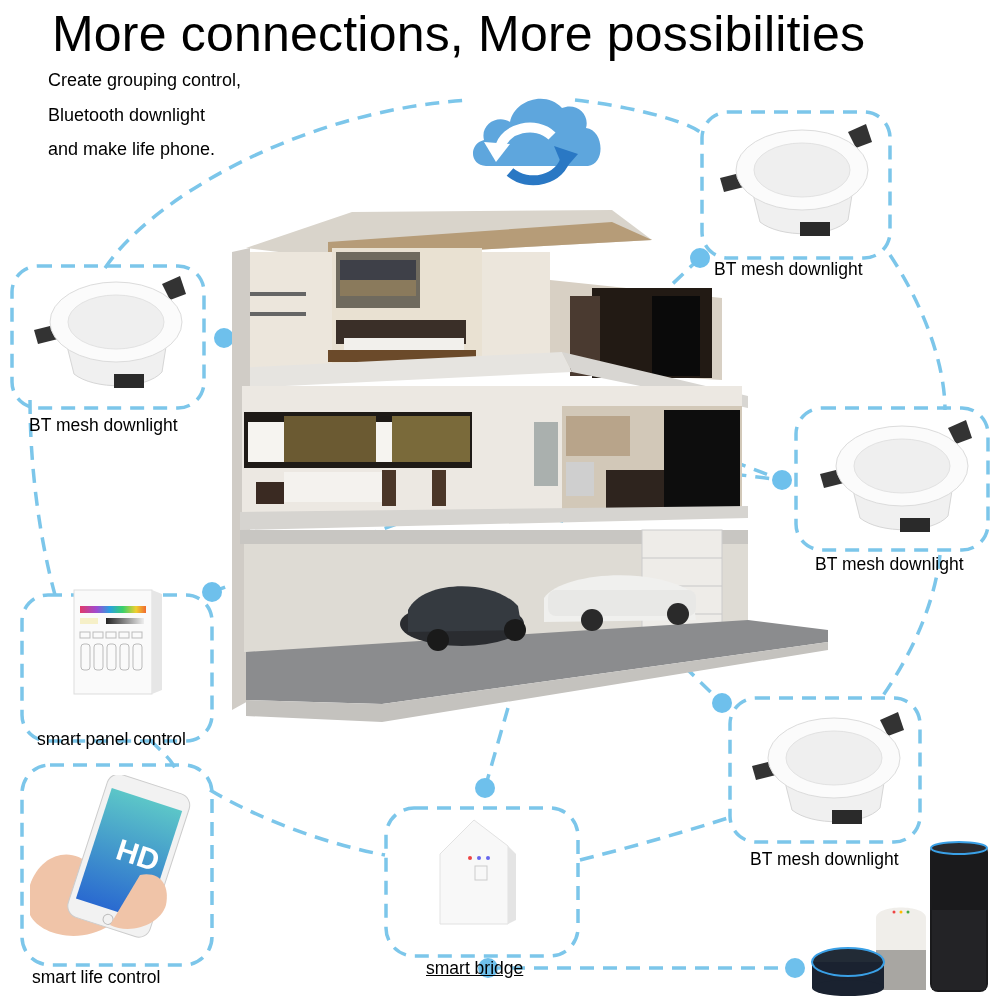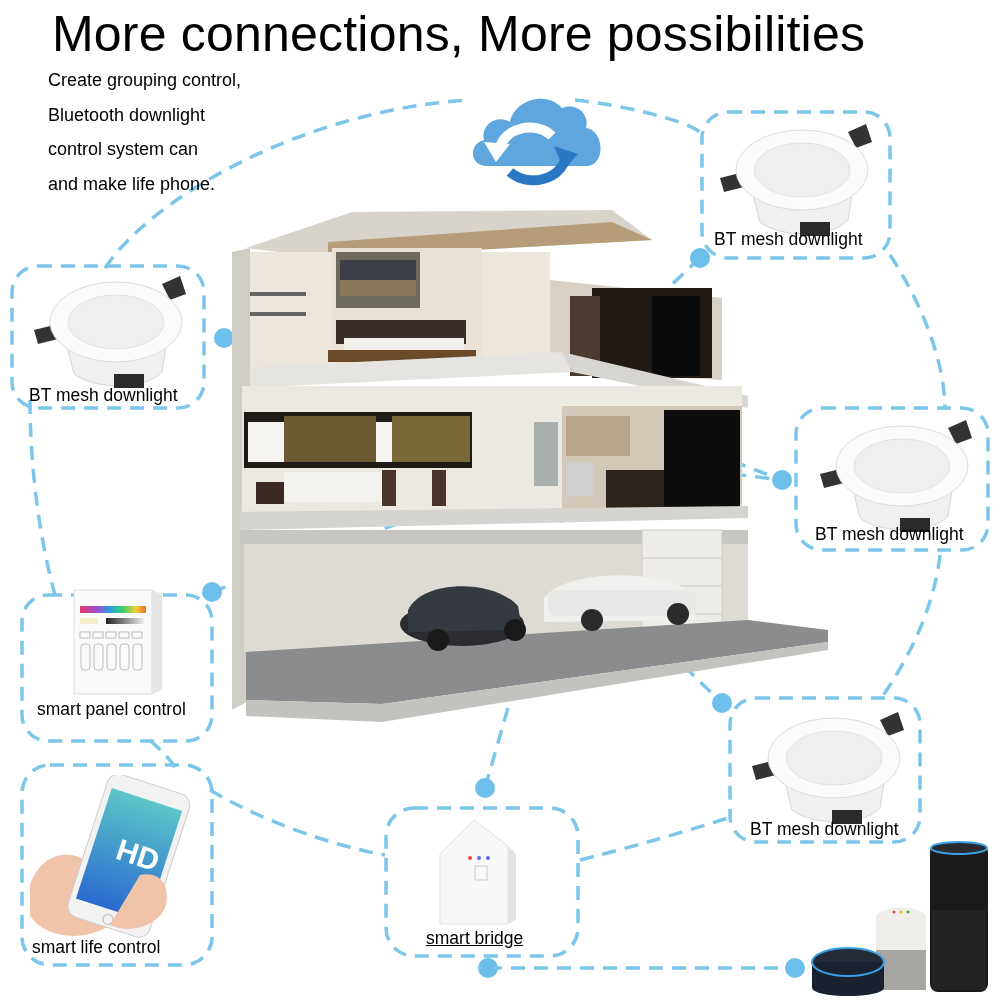--- a/index.html
+++ b/index.html
@@ -2,21 +2,21 @@
 <html><head>
 <meta charset="utf-8">
 <style>
   html,body{margin:0;padding:0;background:#fff;}
   body{width:1000px;height:1000px;position:relative;overflow:hidden;font-family:"Liberation Sans","DejaVu Sans",sans-serif;color:#000;}
   .title{position:absolute;left:52px;top:4px;font-size:50px;line-height:60px;white-space:nowrap;letter-spacing:0.2px;}
   .desc{position:absolute;left:48px;top:63px;font-size:18px;line-height:34.6px;}
   .desc div{white-space:nowrap;}
   svg.lines{position:absolute;left:0;top:0;width:1000px;height:1000px;}
   .card{position:absolute;}
-  .label{position:absolute;font-size:17.5px;white-space:nowrap;text-align:center;}
+  .label{position:absolute;font-size:17.5px;white-space:nowrap;text-align:center;margin-top:30px;}
   .dl{position:absolute;}
   .house{position:absolute;}
 </style>
 </head>
 <body>
 
 <svg class="lines" viewBox="0 0 1000 1000">
   <g fill="none" stroke="#7cc6ea" stroke-width="3.5" stroke-dasharray="14 9" stroke-linecap="butt">
 
     <path d="M105 268 C 150 200, 300 110, 470 100"></path>
@@ -62,21 +62,20 @@
     <circle cx="532" cy="474" r="5"></circle>
     <circle cx="565" cy="509" r="5"></circle>
     <circle cx="585" cy="570" r="5"></circle>
   </g>
 </svg>
 
 <div class="title">More connections, More possibilities</div>
 <div class="desc">
   <div>Create grouping control,</div>
   <div>Bluetooth downlight</div>
-  <div>control system can</div>
   <div>and make life phone.</div>
 </div>
 
 <svg style="position:absolute;left:466px;top:84px;" width="142" height="112" viewBox="0 0 142 112">
   <path d="M20 82 C4 82 2 60 18 56 C14 40 32 30 44 38 C48 16 80 6 96 24 C110 18 124 30 120 44 C138 46 140 80 122 82 Z" fill="#5ea6dd"></path>
   <path d="M34 64 C38 44 70 36 86 52" fill="none" stroke="#fff" stroke-width="10"></path>
   <polygon points="18,58 44,60 30,78" fill="#fff"></polygon>
   <path d="M100 72 C96 96 62 104 44 88" fill="none" stroke="#2a78c4" stroke-width="10"></path>
   <polygon points="112,70 88,62 98,86" fill="#2a78c4"></polygon>
 </svg>

